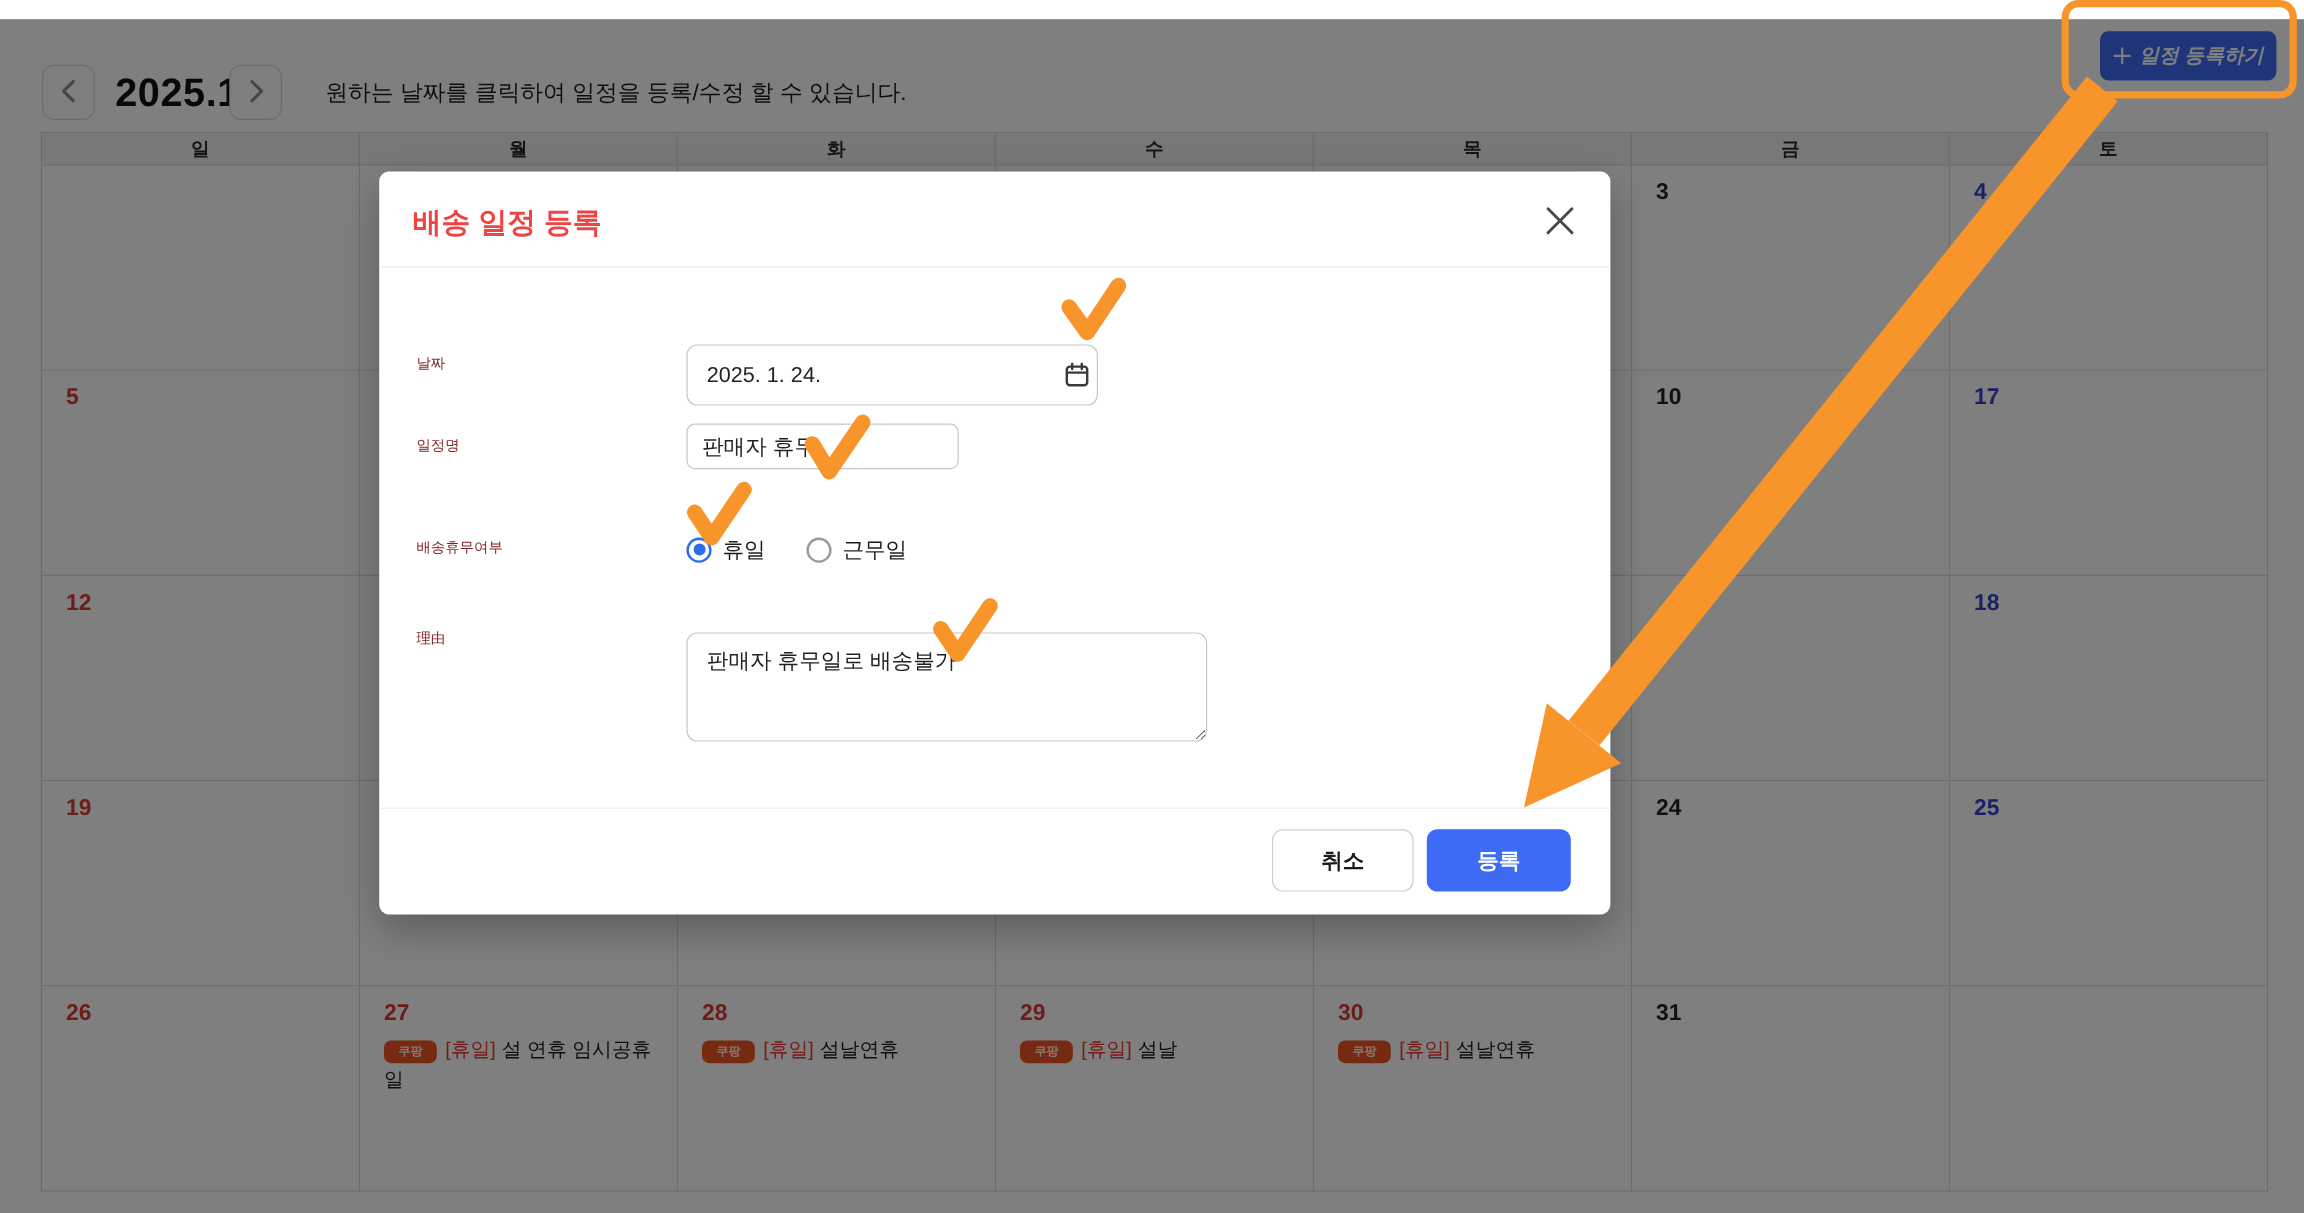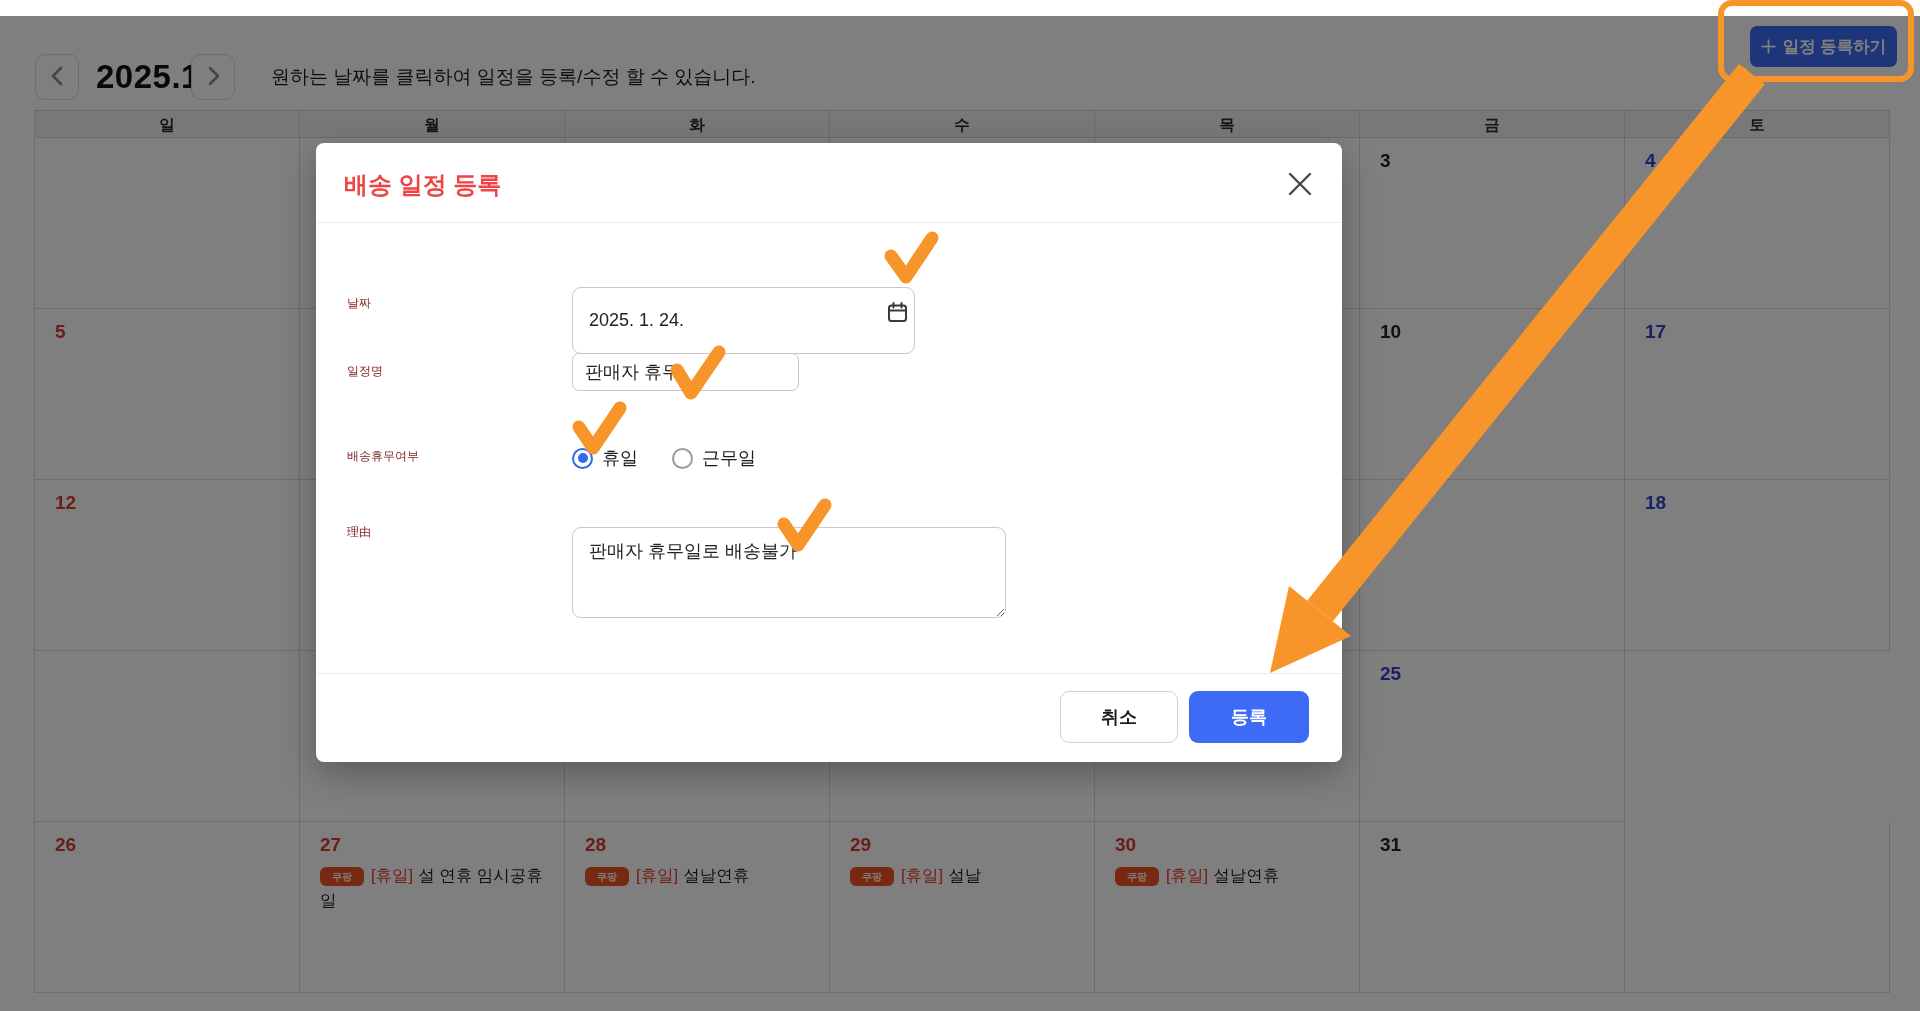--- a/index.html
+++ b/index.html
@@ -10,21 +10,21 @@
   .nav-btn{position:absolute;width:44px;height:46px;background:#fff;border:1.5px solid #d9d9de;
            border-radius:10px;display:flex;align-items:center;justify-content:center;cursor:pointer;}
   .nav-prev{left:35px;top:54px;}
   .nav-next{left:191px;top:54px;}
   .month-title{position:absolute;left:96px;top:58px;width:92px;text-align:center;
                font-size:33px;font-weight:700;color:#111;letter-spacing:0.5px;}
   .header-desc{position:absolute;left:271px;top:64px;font-size:19px;font-weight:500;color:#1c1c1c;}
   .register-btn{position:absolute;left:1750px;top:26px;width:147px;height:41px;background:#3D6BF5;
                 border:none;border-radius:7px;color:#fff;font-size:16.5px;font-weight:600;
                 display:flex;align-items:center;justify-content:center;gap:7px;cursor:pointer;
-                font-family:inherit;}
+                font-family:inherit;font-style:italic;}
 
   
   .calendar{position:absolute;left:34px;top:110px;width:1856px;border-top:1px solid #d7d7d7;
             border-left:1px solid #d7d7d7;box-sizing:border-box;}
   .cal-head,.cal-row{display:grid;grid-template-columns:repeat(7,1fr);}
   .wd-cell{height:27px;line-height:27px;text-align:center;background:#f0f0f1;font-size:15.5px;
            font-weight:600;color:#2b2b2b;border-right:1px solid #d7d7d7;border-bottom:1px solid #d7d7d7;
            box-sizing:border-box;}
   .cal-cell{height:171px;background:#fff;border-right:1px solid #dadada;border-bottom:1px solid #dadada;
             box-sizing:border-box;padding:13px 12px 0 20px;cursor:pointer;overflow:hidden;}
@@ -43,21 +43,21 @@
   
   .modal{position:absolute;left:316px;top:143px;width:1026px;height:619px;background:#fff;
          border-radius:8px;box-shadow:0 12px 34px rgba(0,0,0,0.28);z-index:20;}
   .modal-title{position:absolute;left:28px;top:26px;font-size:24px;font-weight:700;color:#ef4444;}
   .modal-close{position:absolute;left:967px;top:24px;width:34px;height:34px;background:none;border:none;
                cursor:pointer;display:flex;align-items:center;justify-content:center;padding:0;}
   .modal-hdiv{position:absolute;left:0;top:79px;width:100%;height:1px;background:#ececec;}
   .fld-label{position:absolute;left:31px;font-size:12px;font-weight:400;color:#7f1d1d;}
   .inp{position:absolute;box-sizing:border-box;border:1px solid #c8c8cc;background:#fff;color:#222;
        font-family:inherit;font-size:18px;}
-  .inp-date{left:256px;top:144px;width:343px;height:67px;border-radius:9px;padding:0 44px 0 16px;}
+  .inp-date{left:256px;top:144px;width:343px;height:51px;border-radius:9px;padding:0 44px 0 16px;}
   .date-icon{position:absolute;left:571px;top:159px;width:21px;height:21px;}
   .inp-name{left:256px;top:210px;width:227px;height:38px;border-radius:7px;padding:0 12px;}
   .inp-reason{left:256px;top:384px;width:434px;height:91px;border-radius:9px;padding:10px 16px;
               resize:both;line-height:1.45;overflow:hidden;}
   .radio-row{position:absolute;left:256px;top:303px;display:flex;align-items:center;gap:0;}
   .radio-opt{display:flex;align-items:center;cursor:pointer;margin-right:34px;}
   .radio-circle{width:21px;height:21px;border-radius:50%;box-sizing:border-box;border:2px solid #9a9aa0;
                 background:#fff;position:relative;margin-right:9px;}
   .radio-circle.on{border:2.5px solid #2e6bf2;}
   .radio-circle.on::after{content:"";position:absolute;left:50%;top:50%;width:10px;height:10px;
@@ -150,20 +150,23 @@
           <div class="cal-cell"></div>
           <div class="cal-cell"></div>
           <div class="cal-cell"></div>
           <div class="cal-cell"></div>
           <div class="cal-cell"></div>
           <div class="cal-cell">
             <span class="day-num day-blue">18</span>
           </div>
         </div>
         <div class="cal-row">
+          <div class="cal-cell">
+            <span class="day-num day-red">19</span>
+          </div>
           <div class="cal-cell"></div>
           <div class="cal-cell"></div>
           <div class="cal-cell"></div>
           <div class="cal-cell"></div>
           <div class="cal-cell">
             <span class="day-num day-black">24</span>
           </div>
           <div class="cal-cell">
             <span class="day-num day-blue">25</span>
           </div>

